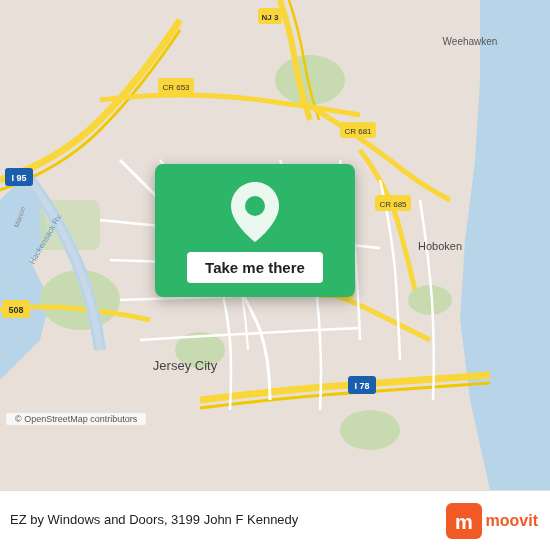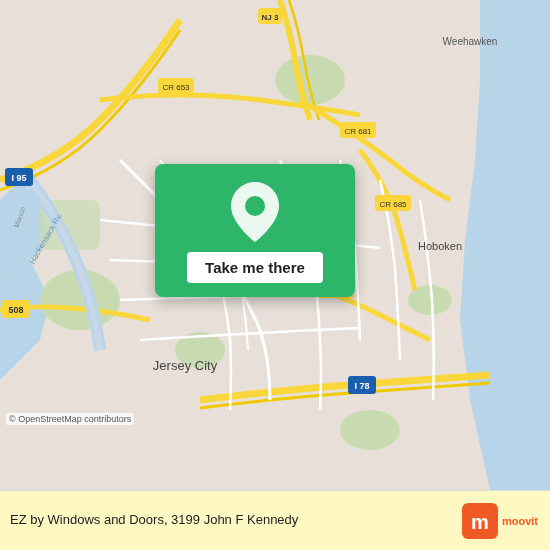--- a/index.html
+++ b/index.html
@@ -59,21 +59,21 @@
       font-weight: 600;
       color: #222;
       cursor: pointer;
       white-space: nowrap;
     }
 
     
     #bottom-bar {
       width: 550px;
       height: 60px;
-      background: #fef9c3;
+      background: #ffffff;
       display: flex;
       align-items: center;
       justify-content: space-between;
       padding: 0 12px 0 10px;
       border-top: 1px solid #ddd;
       position: absolute;
       bottom: 0;
       left: 0;
     }
 
@@ -97,34 +97,34 @@
       gap: 4px;
       flex-shrink: 0;
     }
 
     #moovit-icon {
       width: 36px;
       height: 36px;
     }
 
     #moovit-text {
-      font-size: 11px;
+      font-size: 16px;
       font-weight: 700;
       color: #f15a24;
     }
 
     
     #osm-attribution {
       position: absolute;
       bottom: 65px;
       left: 6px;
       font-size: 9px;
       color: #555;
       background: rgba(255,255,255,0.75);
-      padding: 1px 3px;
+      padding: 1px 9px;
       border-radius: 2px;
     }
   </style>
 </head>
 <body>
 
 <div id="map-container">
 
   <svg id="map-svg" viewBox="0 0 550 490" xmlns="http://www.w3.org/2000/svg">
 

